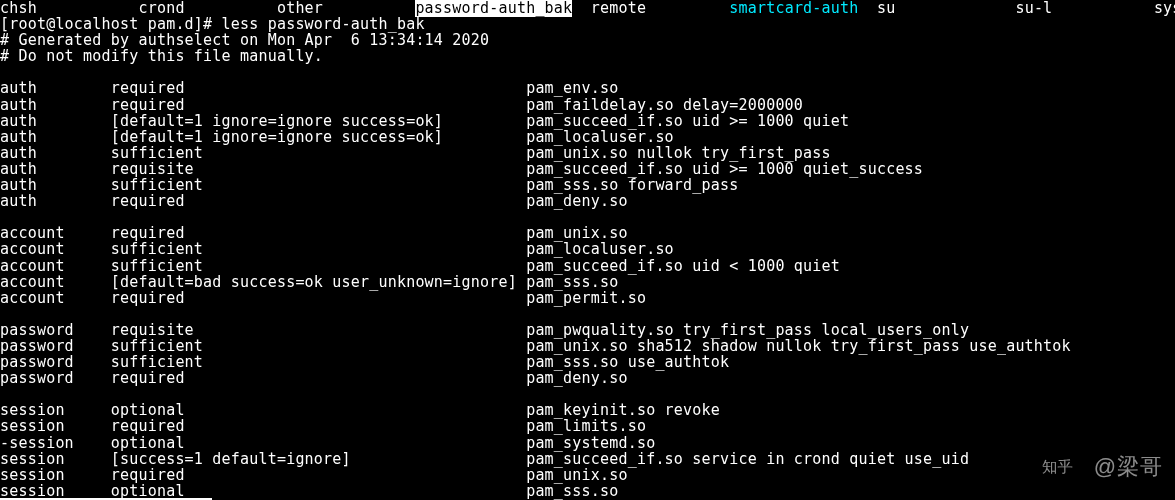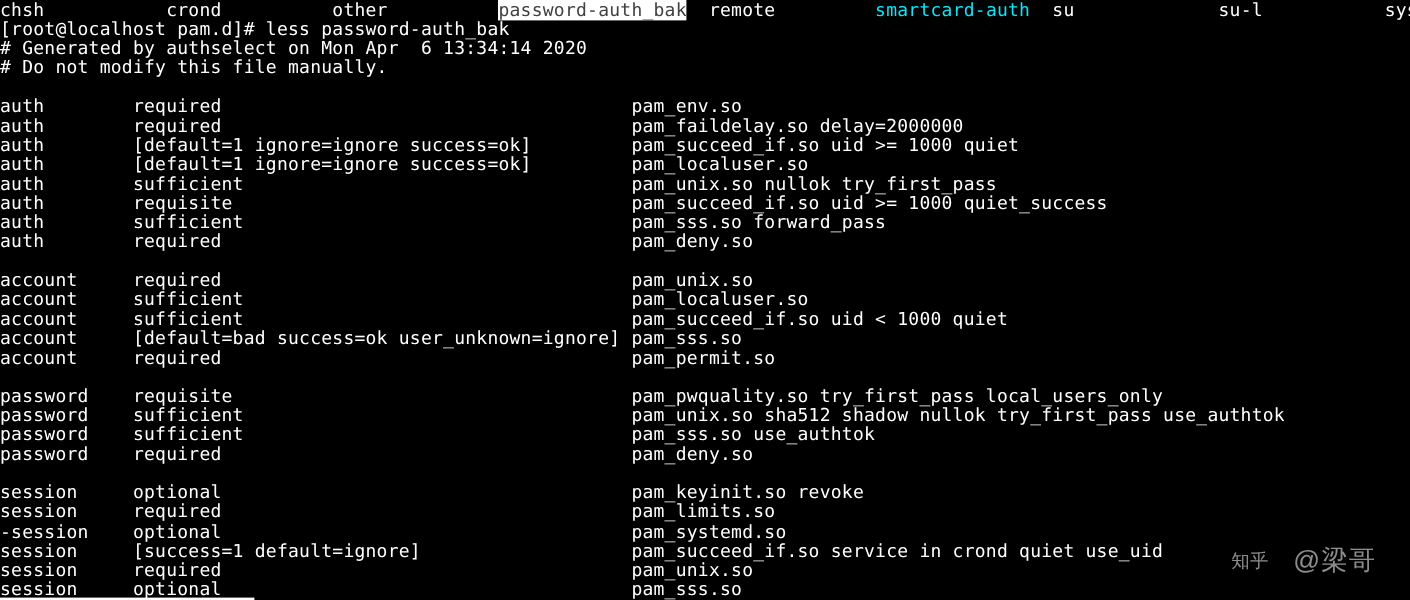--- a/index.html
+++ b/index.html
@@ -17,27 +17,27 @@
     -webkit-font-smoothing: antialiased;
   }
   pre {
     margin: 0;
     padding: 0;
     white-space: pre;
     letter-spacing: 0.2px;
   }
   .hl {
     background: #fff;
-    color: #404040;
+    color: #000000;
     text-align: center;
   }
   .cyan { color: #00eaff; text-align: right; }
   .watermark {
     position: absolute;
-    right: 28px;
+    right: 12px;
     bottom: 22px;
     color: rgba(255,255,255,0.55);
     font-family: sans-serif;
     font-size: 22px;
     font-weight: 400;
     letter-spacing: 1px;
     display: flex;
     align-items: center;
     gap: 8px;
     text-shadow: 0 0 2px rgba(0,0,0,0.6);

